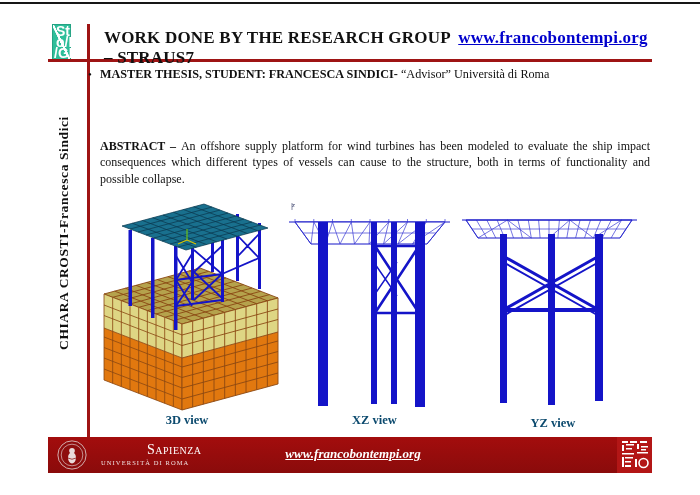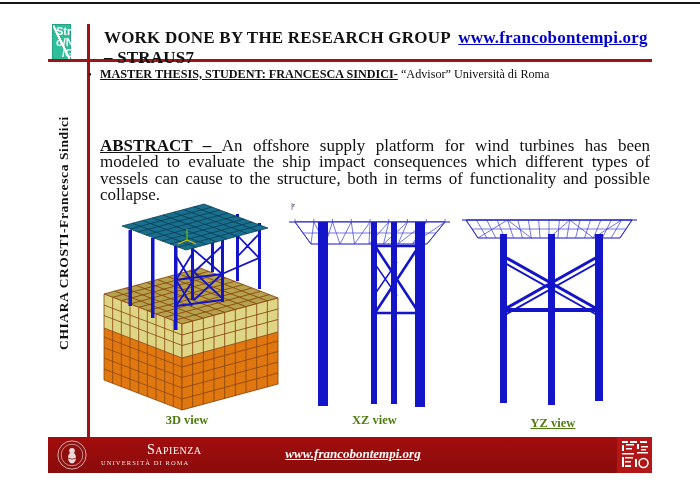--- a/index.html
+++ b/index.html
@@ -10,40 +10,40 @@
     --deck-line:#3a3ad4; --seal-red:#b31616;
   }
   *{margin:0;padding:0;box-sizing:border-box;}
   body{background:#fff;font-family:"Liberation Serif","DejaVu Serif",serif;}
   .slide{position:relative;width:700px;height:495px;background:#fff;overflow:hidden;}
   .topline{position:absolute;left:0;top:2px;width:700px;height:2px;background:#161616;}
   
   .stronger{position:absolute;left:52px;top:24px;width:19px;height:37px;
     background:linear-gradient(to top right, rgba(0,0,0,0) 46%, #fff 47%, #fff 53%, rgba(0,0,0,0) 54%), var(--logo-teal,#2fbe9a);
     border:1px solid #23a383;color:#fff;font-family:"Liberation Sans",sans-serif;
-    font-size:11px;font-weight:bold;line-height:11px;padding-top:1px;}
+    font-size:14px;font-weight:bold;line-height:11px;padding-top:1px;}
   .stronger div{padding-left:3px;}
-  .stronger div:last-child{padding-left:9px;}
+  .stronger div:last-child{padding-left:1px;}
   .vline{position:absolute;left:87px;top:24px;width:3px;height:413px;background:var(--accent-red,#9e1414);}
   .hline{position:absolute;left:48px;top:59px;width:604px;height:3px;background:var(--accent-red,#9e1414);}
   
   .header{position:absolute;left:104px;top:28px;width:560px;font-size:17px;font-weight:bold;color:#111;letter-spacing:.2px;}
   .header a{color:var(--link-blue,#0000cc);text-decoration:underline;margin:0 4px;}
   
   .sidebar{position:absolute;left:-76px;top:225px;width:280px;text-align:center;
     transform:rotate(-90deg);font-weight:bold;font-size:13.5px;color:#111;letter-spacing:.6px;white-space:nowrap;}
   
   .thesis{position:absolute;left:100px;top:67px;width:552px;font-size:12.2px;line-height:15.8px;color:#111;}
   .thesis .bullet{position:absolute;left:-12px;top:0;font-size:11px;}
-  .b{font-weight:bold;text-decoration:underline;} .i{font-style:italic;}
-  
-  .abstract{position:absolute;left:100px;top:138px;width:550px;font-size:17px;line-height:16.4px;color:#111;text-align:justify;}
+  .b{font-weight:bold;} .i{font-style:italic;}
+  
+  .abstract{position:absolute;left:100px;top:138px;width:550px;font-size:12px;line-height:16.4px;color:#111;text-align:justify;}
   
   .fig{position:absolute;}
-  .figlabel{position:absolute;font-weight:bold;font-size:12.5px;color:#4d7c0f;text-align:center;}
+  .figlabel{position:absolute;font-weight:bold;font-size:12.5px;color:#0c4a6e;text-align:center;}
   .straus7{position:absolute;left:596px;top:402px;width:80px;height:20px;}
   .straus7 .sq{position:absolute;width:5px;height:5px;}
   .straus7 .txt{position:absolute;left:22px;top:5px;font-family:"Liberation Sans",sans-serif;font-size:7.5px;color:#8a8a8a;}
   
   .f-blue{fill:var(--model-blue,#1414c8);}
   .s-blue{stroke:var(--model-blue,#1414c8);fill:none;}
   .s-thin{stroke:var(--deck-line,#3a3ad4);fill:none;stroke-width:.7;}
   .deck-fill{fill:var(--deck-teal,#19708e);}
   .deckmesh{stroke:var(--deck-mesh,#0b3a50);stroke-width:.8;fill:none;}
   .soil-top{fill:var(--soil-sand,#b5a24c);}
@@ -171,21 +171,21 @@
 
       <rect class="f-blue" x="38" y="36" width="7" height="169"></rect>
       <rect class="f-blue" x="86" y="36" width="7" height="171"></rect>
       <rect class="f-blue" x="133" y="36" width="8" height="167"></rect>
 
       <path class="s-blue" stroke-width="3" d="M41 58L137 112M137 58L41 112"></path>
       <path class="s-blue" stroke-width="2" d="M41 64L137 118M137 64L41 118"></path>
       <rect class="f-blue" x="38" y="110" width="103" height="4"></rect>
     </svg>
   </div>
-  <div class="figlabel" style="left:462px;top:416px;width:182px;text-decoration:underline;">YZ view</div>
+  <div class="figlabel" style="left:462px;top:416px;width:182px;">YZ view</div>
 
 
   <div class="footer">
     <svg class="emblem" width="32" height="32" viewBox="0 0 34 34">
       <circle cx="17" cy="17" r="15" fill="#8e0d0d" stroke="#d8b8b8" stroke-width="1"></circle>
       <circle cx="17" cy="17" r="11.5" fill="none" stroke="#d8b8b8" stroke-width=".8"></circle>
       <circle cx="17" cy="12.5" r="3" fill="#e9d9d9"></circle>
       <ellipse cx="17" cy="20" rx="4.2" ry="6" fill="#e9d9d9"></ellipse>
       <path d="M12 20q5 3 10 0" stroke="#8e0d0d" stroke-width=".8" fill="none"></path>
     </svg>

